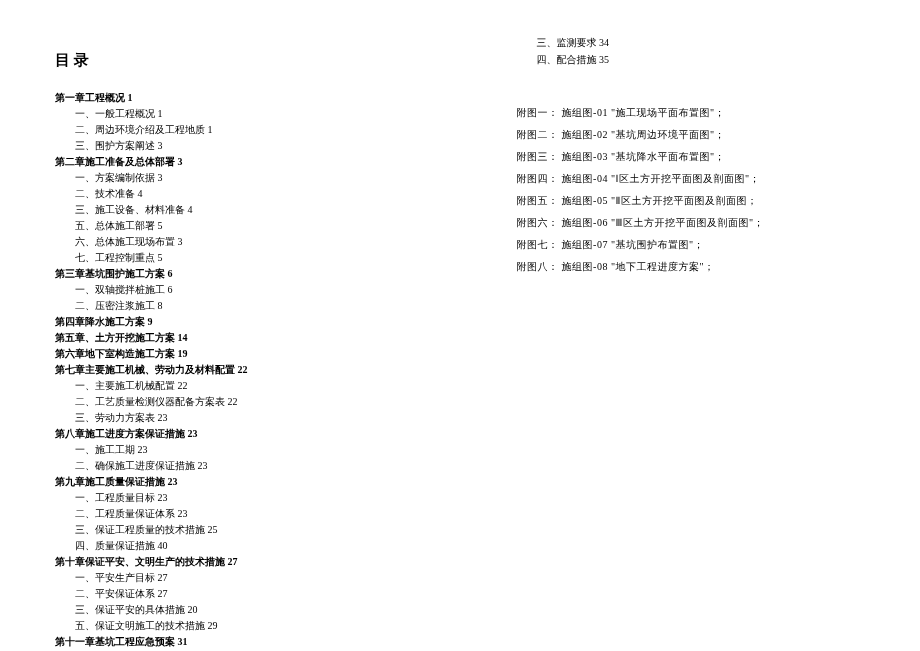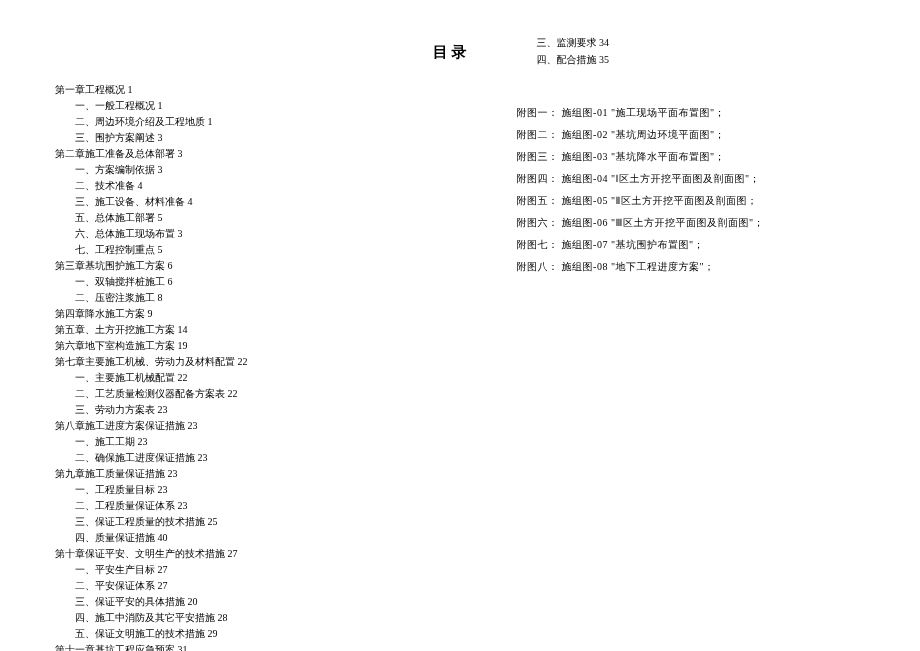--- a/index.html
+++ b/index.html
@@ -23,30 +23,31 @@
       padding: 0 10px;
     }
     .left-column {
       flex: 0 0 52%;
     }
     .right-column {
       flex: 0 0 48%;
       padding-left: 40px;
     }
     .toc-title {
-      text-align: right;
+      text-align: left;
       font-size: 15px;
       font-weight: bold;
       margin-bottom: 20px;
-      margin-top: 8px;
+      margin-top: 16px;
     }
     .chapter {
       line-height: 1.5;
       margin-bottom: 1px;
       white-space: nowrap;
+      font-weight: bold;
     }
     .sub-item {
       padding-left: 20px;
       line-height: 1.5;
       margin-bottom: 1px;
       white-space: nowrap;
     }
     .right-top-items .sub-item {
       padding-left: 20px;
       margin-bottom: 2px;
@@ -95,21 +96,20 @@
       <div class="sub-item">二、确保施工进度保证措施 23</div>
       <div class="chapter">第九章施工质量保证措施 23</div>
       <div class="sub-item">一、工程质量目标 23</div>
       <div class="sub-item">二、工程质量保证体系 23</div>
       <div class="sub-item">三、保证工程质量的技术措施 25</div>
       <div class="sub-item">四、质量保证措施 40</div>
       <div class="chapter">第十章保证平安、文明生产的技术措施 27</div>
       <div class="sub-item">一、平安生产目标 27</div>
       <div class="sub-item">二、平安保证体系 27</div>
       <div class="sub-item">三、保证平安的具体措施 20</div>
-      <div class="sub-item">四、施工中消防及其它平安措施 28</div>
       <div class="sub-item">五、保证文明施工的技术措施 29</div>
       <div class="chapter">第十一章基坑工程应急预案 31</div>
     </div>
 </div>
 
 <div class="column right-column">
   <div class="right-top-items" id="right-top">
       <div class="sub-item">三、监测要求 34</div>
       <div class="sub-item">四、配合措施 35</div>
     </div>

